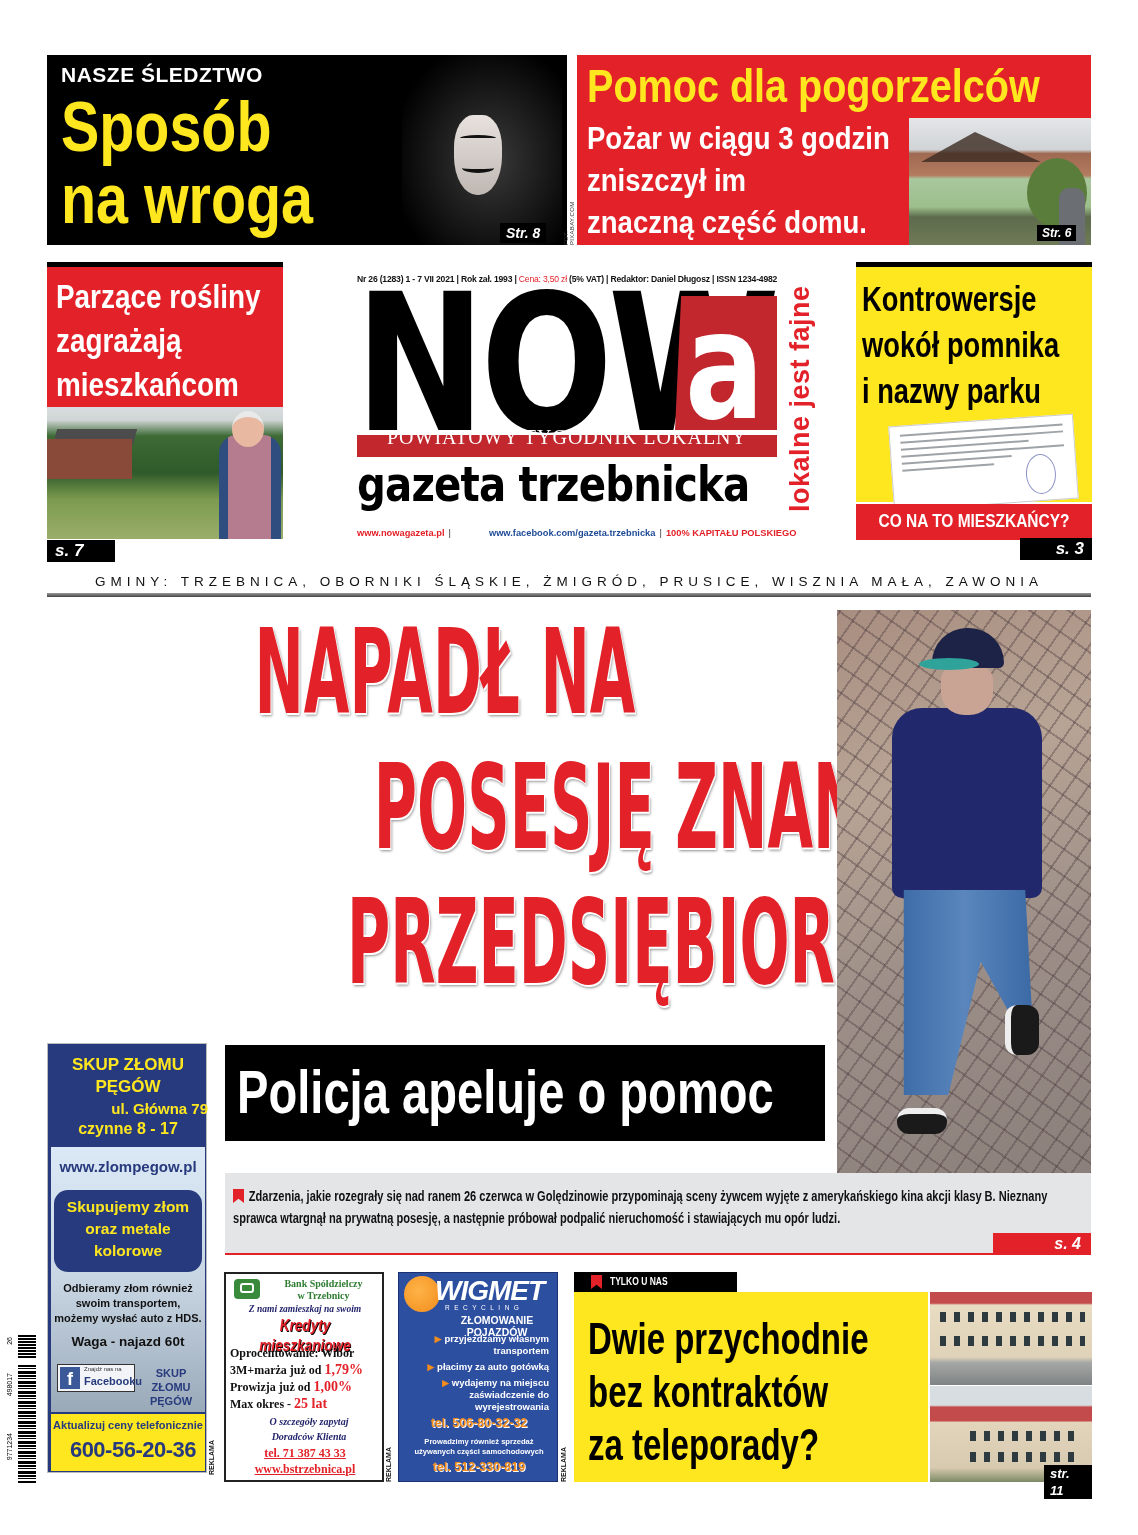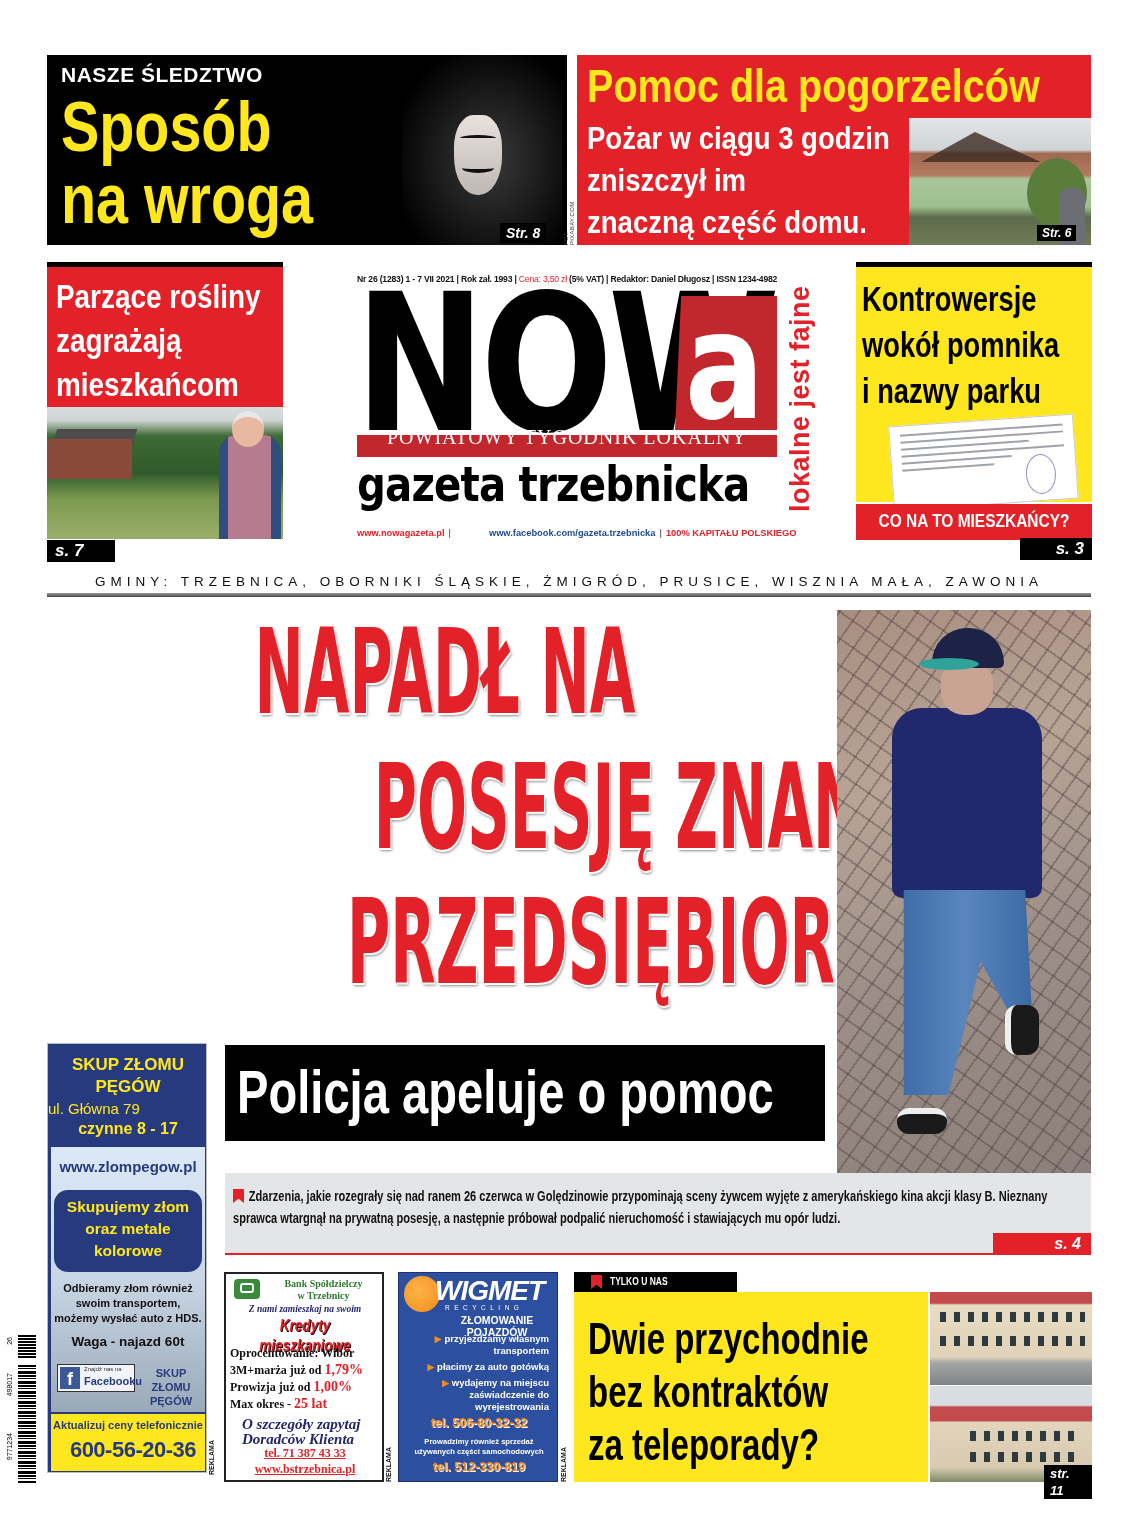--- a/index.html
+++ b/index.html
@@ -97,21 +97,21 @@
   #lead { left: 225px; top: 1173px; width: 866px; height: 82px; background: #e4e5e7; }
   #lead .bookmark { left: 8px; top: 16px; width: 11px; height: 14px; background: #e32128; clip-path: polygon(0 0, 100% 0, 100% 100%, 50% 70%, 0 100%); }
   #lead .para { left: 8px; top: 12px; width: 850px; font-size: 14px; line-height: 22px; font-weight: bold; color: #111; transform: scaleX(0.79); transform-origin: left top; width: 1080px; }
   #lead .para .indent { display: inline-block; width: 20px; }
   #lead .page { left: 768px; top: 60px; width: 98px; height: 22px; background: #e32128; color: #fff; font-style: italic; font-weight: bold; font-size: 16px; text-align: right; padding-right: 10px; line-height: 22px; }
   #lead .redline { left: 0; top: 80px; width: 866px; height: 2px; background: #e32128; }
 
   
   #ad-scrap { left: 47px; top: 1043px; width: 160px; height: 430px; background: #263a7d; border: 1px solid #bbb; }
   #ad-scrap .t1 { left: 0; top: 10px; width: 160px; text-align: center; color: #ffe71f; font-weight: bold; font-size: 17px; line-height: 22px; }
-  #ad-scrap .t2 { left: 0; top: 56px; width: 160px; text-align: left; color: #ffe71f; font-size: 15px; }
+  #ad-scrap .t2 { left: 0; top: 56px; width: 160px; text-align: right; color: #ffe71f; font-size: 15px; font-weight: bold; }
   #ad-scrap .t3 { left: 0; top: 76px; width: 160px; text-align: center; color: #ffe71f; font-weight: bold; font-size: 16px; }
   #ad-scrap .lightbg { left: 3px; top: 103px; width: 154px; height: 265px; background: linear-gradient(180deg, #dbe8f5 0%, #c8d6e4 50%, #9aa9b8 100%); }
   #ad-scrap .url { left: 0; top: 114px; width: 160px; text-align: center; color: #263a7d; font-weight: bold; font-size: 15px; }
   #ad-scrap .pill { left: 6px; top: 146px; width: 148px; height: 82px; background: #263a7d; border-radius: 14px; }
   #ad-scrap .pill-txt { left: 6px; top: 152px; width: 148px; text-align: center; color: #ffe71f; font-weight: bold; font-size: 15.5px; line-height: 22px; }
   #ad-scrap .body { left: 4px; top: 237px; width: 152px; text-align: center; color: #111; font-weight: bold; font-size: 11px; line-height: 15px; }
   #ad-scrap .weight { left: 0; top: 290px; width: 160px; text-align: center; color: #111; font-weight: bold; font-size: 13.5px; }
   #ad-scrap .fb { left: 9px; top: 320px; width: 78px; height: 28px; border: 1px solid #333; background: #f2f4f7; }
   #ad-scrap .fb-icon { position: absolute; left: 2px; top: 2px; width: 20px; height: 22px; background: #3b5998; color: #fff; font-weight: bold; font-size: 18px; text-align: center; line-height: 24px; }
   #ad-scrap .fb-small { position: absolute; left: 26px; top: 1px; font-size: 6px; color: #333; }
@@ -124,21 +124,21 @@
 
   
   #ad-bank { left: 224px; top: 1272px; width: 160px; height: 210px; background: #fff; border: 2px solid #222; }
   #ad-bank .logo { left: 8px; top: 5px; width: 26px; height: 20px; background: #3a8a3c; border-radius: 4px; }
   #ad-bank .logo-inner { position: absolute; left: 6px; top: 4px; width: 14px; height: 10px; border: 2px solid #fff; border-radius: 3px; }
   #ad-bank .name { left: 40px; top: 4px; width: 115px; text-align: center; color: #2e7d32; font-family: "Liberation Serif", serif; font-weight: bold; font-size: 10px; line-height: 12px; }
   #ad-bank .slogan { left: 2px; top: 30px; width: 154px; text-align: center; color: #23246b; font-family: "Liberation Serif", serif; font-style: italic; font-weight: bold; font-size: 9.5px; }
   #ad-bank .title { left: 2px; top: 42px; width: 154px; text-align: center; color: #e32128; font-weight: bold; font-style: italic; font-size: 17px; text-shadow: 1px 1px 0 #000; transform: scaleX(0.8); }
   #ad-bank .line { left: 4px; width: 154px; font-family: "Liberation Serif", serif; font-weight: bold; font-size: 12px; color: #111; white-space: nowrap; }
   #ad-bank .line .red { color: #e32128; font-size: 14px; }
-  #ad-bank .ask { left: 16px; width: 154px; font-family: "Liberation Serif", serif; font-style: italic; font-weight: bold; font-size: 15px; color: #23246b; }
+  #ad-bank .ask { left: 6px; width: 154px; text-align: center; font-family: "Liberation Serif", serif; font-style: italic; font-weight: bold; font-size: 10px; color: #23246b; }
   #ad-bank .link { left: 2px; width: 154px; text-align: center; font-family: "Liberation Serif", serif; font-weight: bold; font-size: 12px; color: #e32128; text-decoration: underline; }
 
   
   #ad-wigmet { left: 398px; top: 1272px; width: 160px; height: 210px; background: #2d4fa0; border: 1px solid #1d3070; }
   #ad-wigmet .logo-orb { left: 5px; top: 3px; width: 36px; height: 36px; background: radial-gradient(circle at 40% 40%, #ffb347, #f28c1c); border-radius: 50%; }
   #ad-wigmet .logo-txt { left: 36px; top: 2px; color: #fff; font-weight: bold; font-style: italic; font-size: 28px; letter-spacing: -1px; }
   #ad-wigmet .recycling { left: 46px; top: 31px; color: #fff; font-size: 6.5px; letter-spacing: 4.5px; }
   #ad-wigmet .head { left: 0; top: 41px; width: 160px; text-align: center; color: #fff; font-weight: bold; font-size: 10.5px; padding-left: 36px; }
   #ad-wigmet .bul { left: 0; width: 150px; color: #fff; font-weight: bold; font-size: 9.5px; line-height: 12px; text-align: right; }
   #ad-wigmet .bul .tri { color: #f28c1c; }

